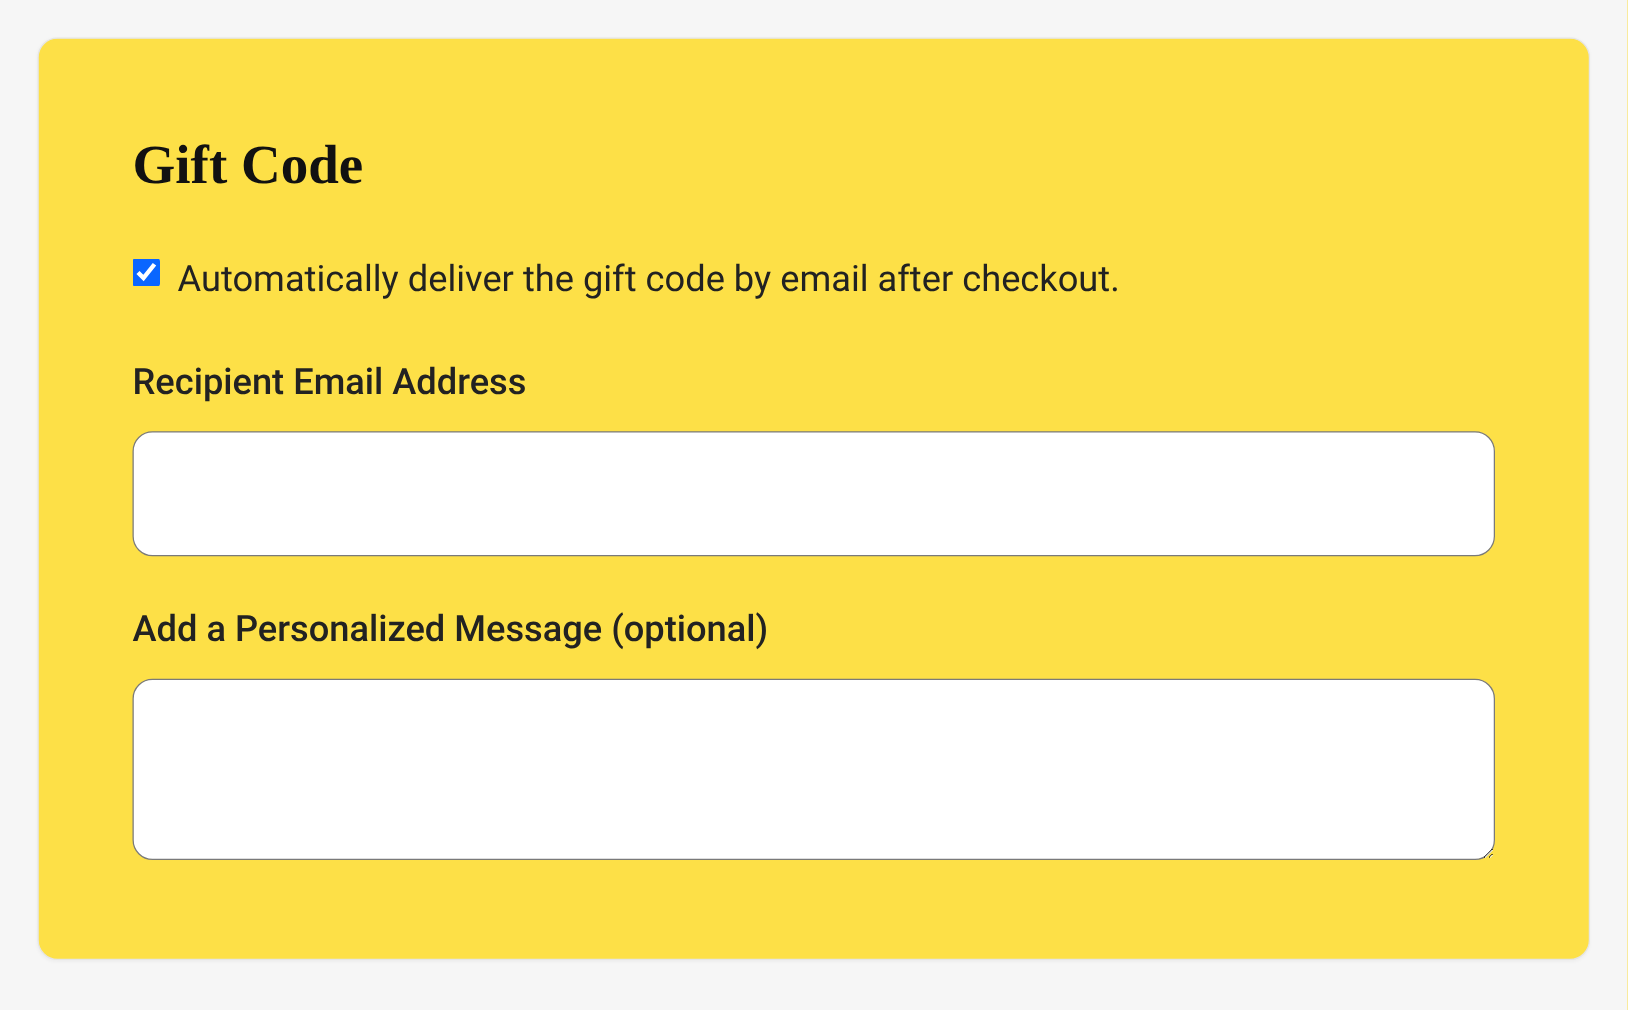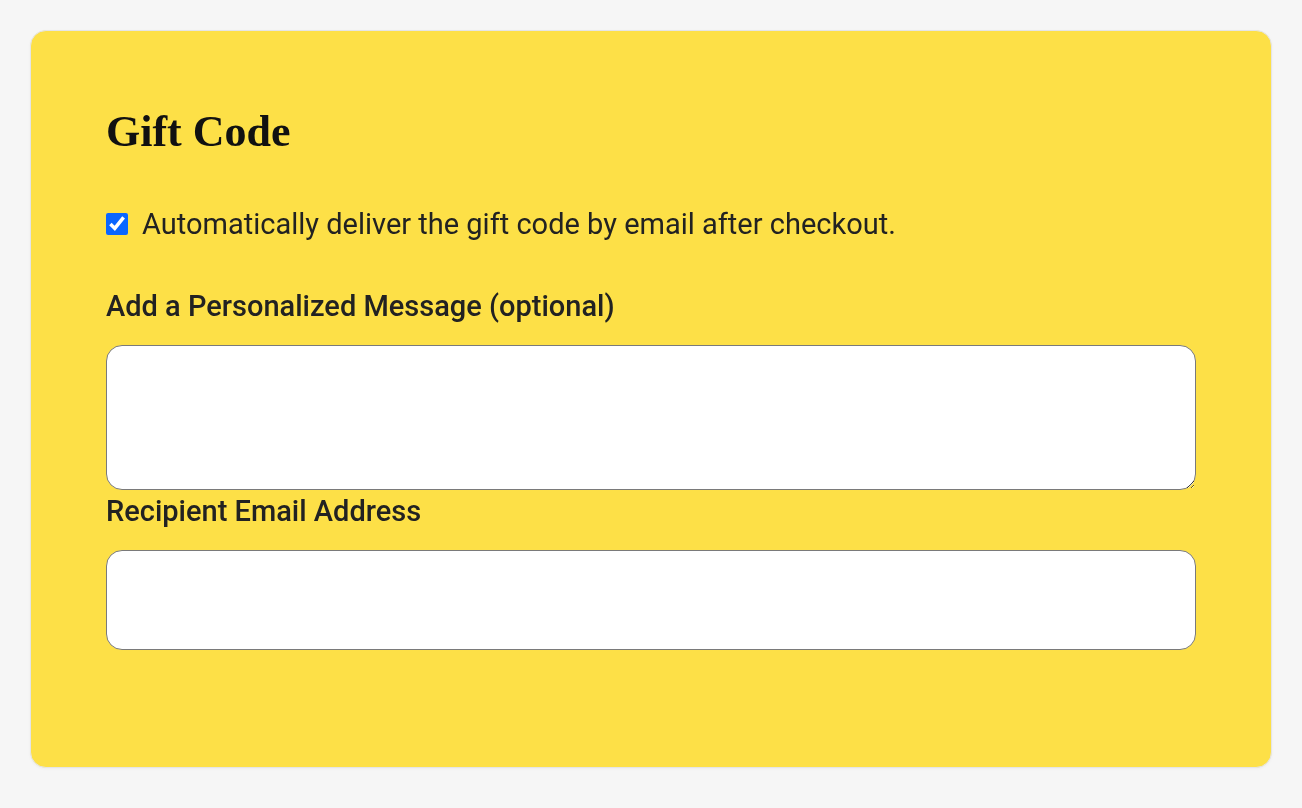--- a/index.html
+++ b/index.html
@@ -24,21 +24,20 @@
     }
     .title {
       font-family: Georgia, "Times New Roman", Times, serif;
       font-weight: 700;
       font-size: 44px;
       color: #111111;
       margin-bottom: 50px;
     }
     .checkbox-row {
       display: flex;
-      align-items: center;
       margin-bottom: 48px;
     }
     .checkbox-row input[type="checkbox"] {
       width: 22px;
       height: 22px;
       accent-color: #0a66ff;
       margin-right: 14px;
       cursor: pointer;
     }
     .checkbox-label {
@@ -84,22 +83,22 @@
 <body>
 
 <div class="card">
   <h1 class="title">Gift Code</h1>
 
   <div class="checkbox-row">
     <input type="checkbox" id="autodeliver" checked="" style="">
     <label for="autodeliver" class="checkbox-label">Automatically deliver the gift code by email after checkout.</label>
   </div>
 
+  <div class="field-group">
+    <label class="field-label" for="recipient-email">Recipient Email Address</label>
+    <input type="text" id="recipient-email" class="text-input" value="" style="">
+  </div>
+
   <div class="field-group" style="margin-bottom:0;">
     <label class="field-label" for="personal-message">Add a Personalized Message (optional)</label>
     <textarea id="personal-message" class="textarea-input" value="" style=""></textarea>
   </div>
-
-  <div class="field-group">
-    <label class="field-label" for="recipient-email">Recipient Email Address</label>
-    <input type="text" id="recipient-email" class="text-input" value="" style="">
-  </div>
 </div>
 
 </body></html>

